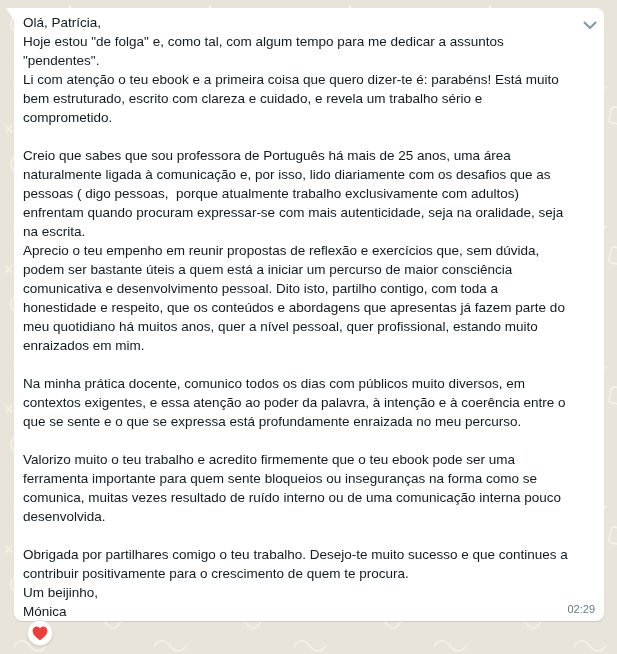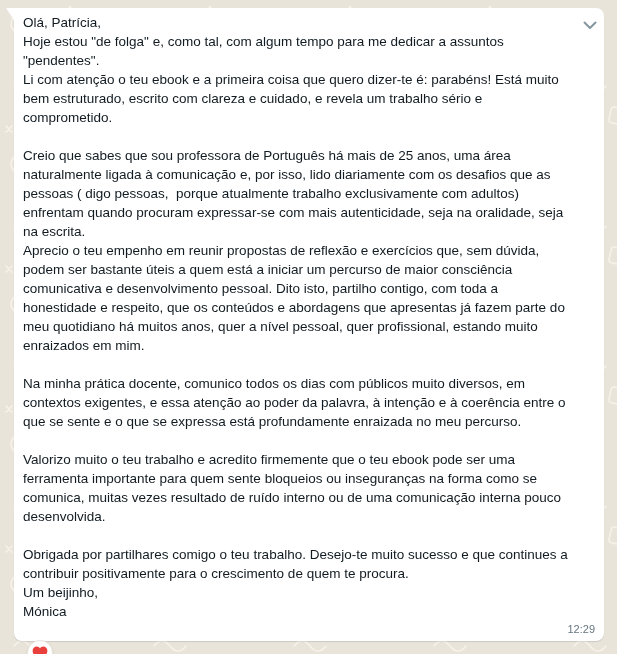--- a/index.html
+++ b/index.html
@@ -23,21 +23,21 @@
 
   .bubble {
     position: absolute;
     left: 14px; top: 8px;
     width: 590px;
     box-sizing: border-box;
     background: var(--bubble-bg, #ffffff);
     border-radius: 8px;
     border-top-left-radius: 0;
     box-shadow: 0 1px 1px rgba(11, 20, 26, 0.12);
-    padding: 5px 9px 20px 9px;
+    padding: 5px 9px 0 9px;
   }
   .tail {
     position: absolute;
     left: -8px; top: 0;
     width: 8px; height: 13px;
     display: block;
   }
   .tail polygon { fill: var(--bubble-bg, #ffffff); }
 
   .msg-text {
@@ -146,21 +146,21 @@
 Valorizo muito o teu trabalho e acredito firmemente que o teu ebook pode ser uma
 ferramenta importante para quem sente bloqueios ou inseguranças na forma como se
 comunica, muitas vezes resultado de ruído interno ou de uma comunicação interna pouco
 desenvolvida.
 
 Obrigada por partilhares comigo o teu trabalho. Desejo-te muito sucesso e que continues a
 contribuir positivamente para o crescimento de quem te procura.
 Um beijinho,
 Mónica</div>
 
-    <div class="timestamp">12:29</div>
+    <div class="timestamp">02:29</div>
 
     <div class="reaction-badge" title="">
       <svg width="16" height="15" viewBox="0 0 16 15" xmlns="http://www.w3.org/2000/svg">
         <path class="heart" d="M8 14.2 C5.2 12.2 0.6 8.8 0.6 4.9 C0.6 2.4 2.5 0.6 4.7 0.6 C6.1 0.6 7.3 1.3 8 2.4 C8.7 1.3 9.9 0.6 11.3 0.6 C13.5 0.6 15.4 2.4 15.4 4.9 C15.4 8.8 10.8 12.2 8 14.2 Z"></path>
       </svg>
     </div>
 
   </div>
 
 </div>

